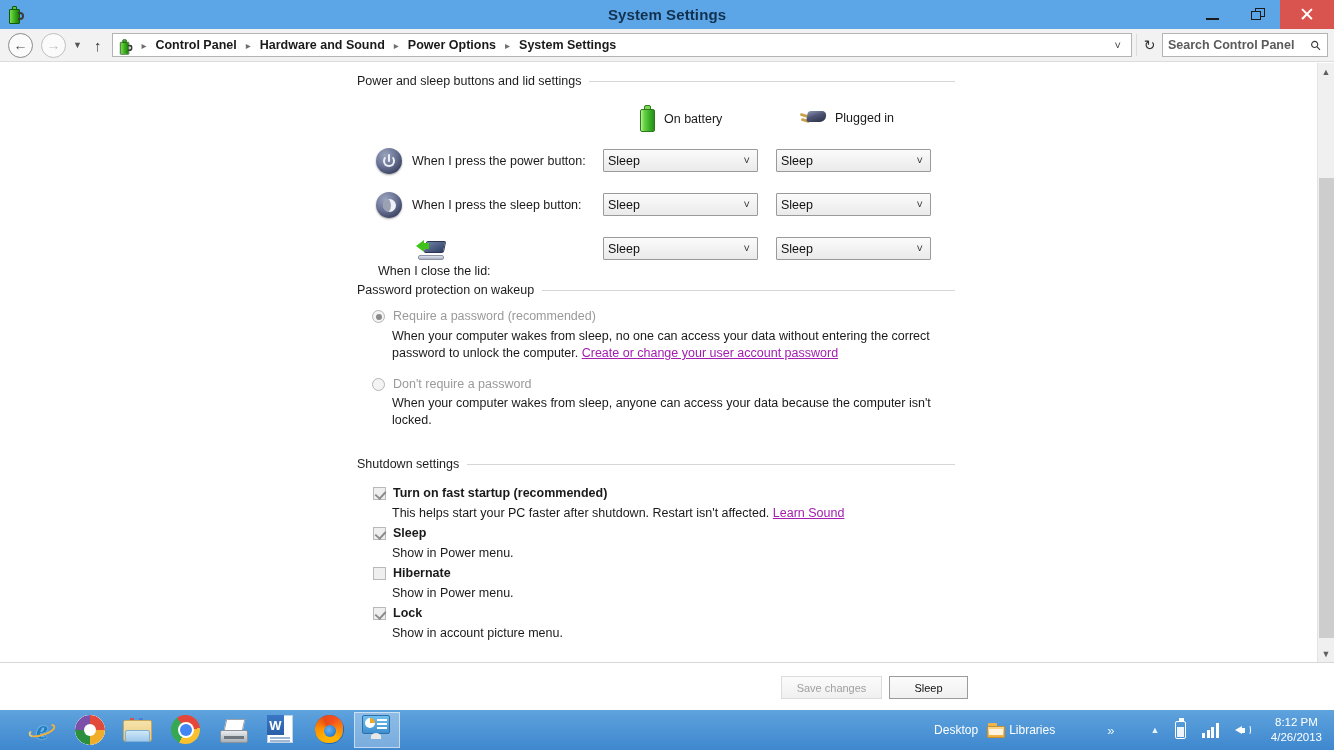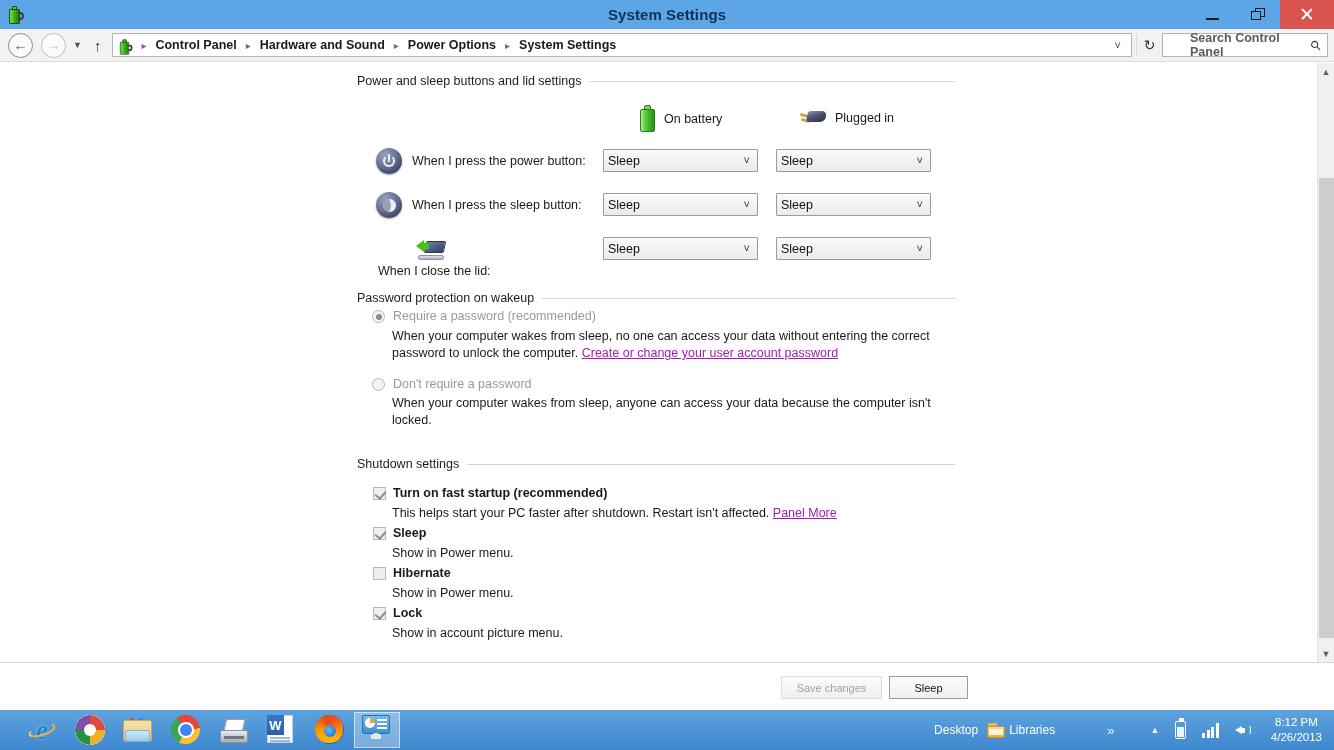--- a/index.html
+++ b/index.html
@@ -90,21 +90,21 @@
   .crumb-end { margin-left: auto; display: flex; align-items: center; }
   .crumb-chev { font-size: 11px; color: #444; padding: 0 10px; }
   .refresh-btn {
     width: 26px; height: 22px; border-left: 1px solid #dcdcdc;
     display: flex; align-items: center; justify-content: center;
     font-size: 14px; color: #333;
   }
   .searchbox {
     width: 166px; height: 24px; margin-right: 6px; background: #fff;
     border: 1px solid #b4b4b4; display: flex; align-items: center;
-    justify-content: space-between; padding: 0 6px 0 27px;
+    justify-content: space-between; padding: 0 6px 0 5px;
   }
   .searchbox span.ph { font-size: 12.5px; font-weight: bold; color: #5b5b5b; }
   .search-glyph { font-size: 13px; color: #3a3a3a; transform: rotate(-45deg); }
 
   
   .content {
     position: absolute; left: 0; top: 63px; width: 1318px; height: 599px;
     background: #ffffff; overflow: hidden;
   }
   .panel { position: relative; width: 1318px; }
@@ -532,21 +532,21 @@
       </select>
       <span class="arrow-g">˅</span>
     </div>
     <div class="combo-wrap" style="position:absolute; left:776px; top:174px;">
       <select class="combo">
         <option>Sleep</option>
       </select>
       <span class="arrow-g">˅</span>
     </div>
 
-    <div class="section-head" style="top:228px;">
+    <div class="section-head" style="top:220px;">
       <span>Password protection on wakeup</span>
       <span class="rule"></span>
     </div>
 
     <div class="radio-row" style="left:372px; top:246px;">
       <div class="radio">
           <div class="dot"></div>
         </div>
       <span class="radio-label">Require a password (recommended)</span>
     </div>
@@ -565,21 +565,21 @@
     <div class="section-head" style="top:394px;">
       <span>Shutdown settings</span>
       <span class="rule"></span>
     </div>
 
     <div class="cb-row" style="left:373px; top:423px;">
       <div class="cbx checked"></div>
       <span class="cb-label">Turn on fast startup (recommended)</span>
     </div>
     <div class="desc" style="left:392px; top:442px;">
-      <span>This helps start your PC faster after shutdown. Restart isn't affected. </span><a class="link" href="#">Panel More</a>
+      <span>This helps start your PC faster after shutdown. Restart isn't affected. </span><a class="link" href="#">Learn Sound</a>
     </div>
 
     <div class="cb-row" style="left:373px; top:463px;">
       <div class="cbx checked"></div>
       <span class="cb-label">Sleep</span>
     </div>
     <div class="desc" style="left:392px; top:482px;">
       <span>Show in Power menu.</span>
     </div>
 

